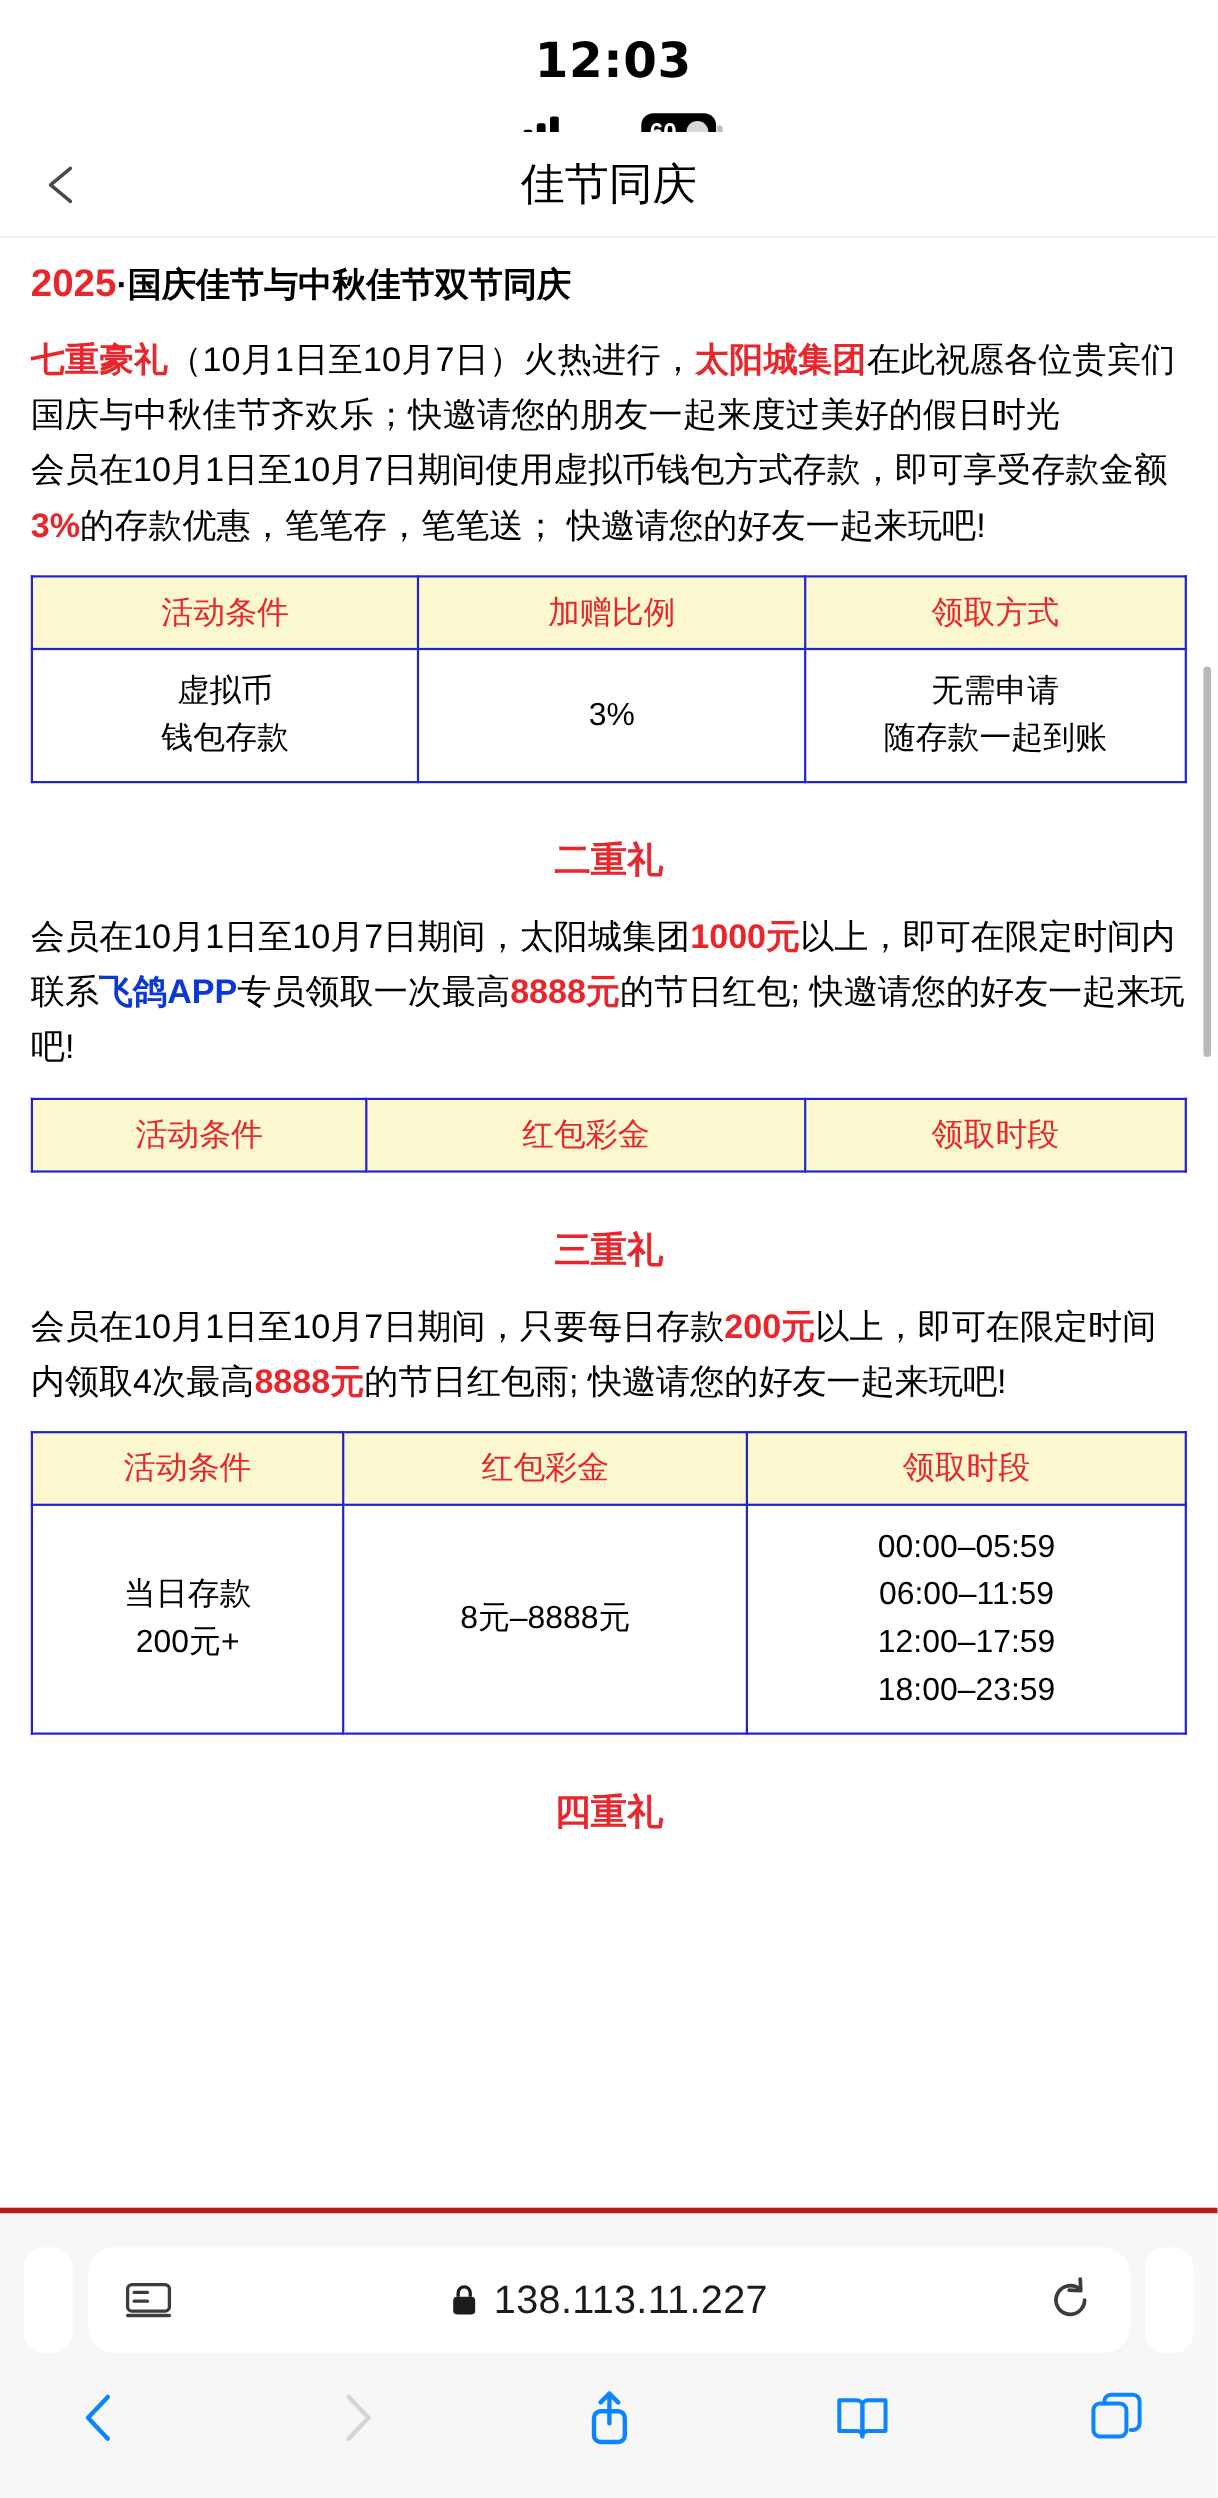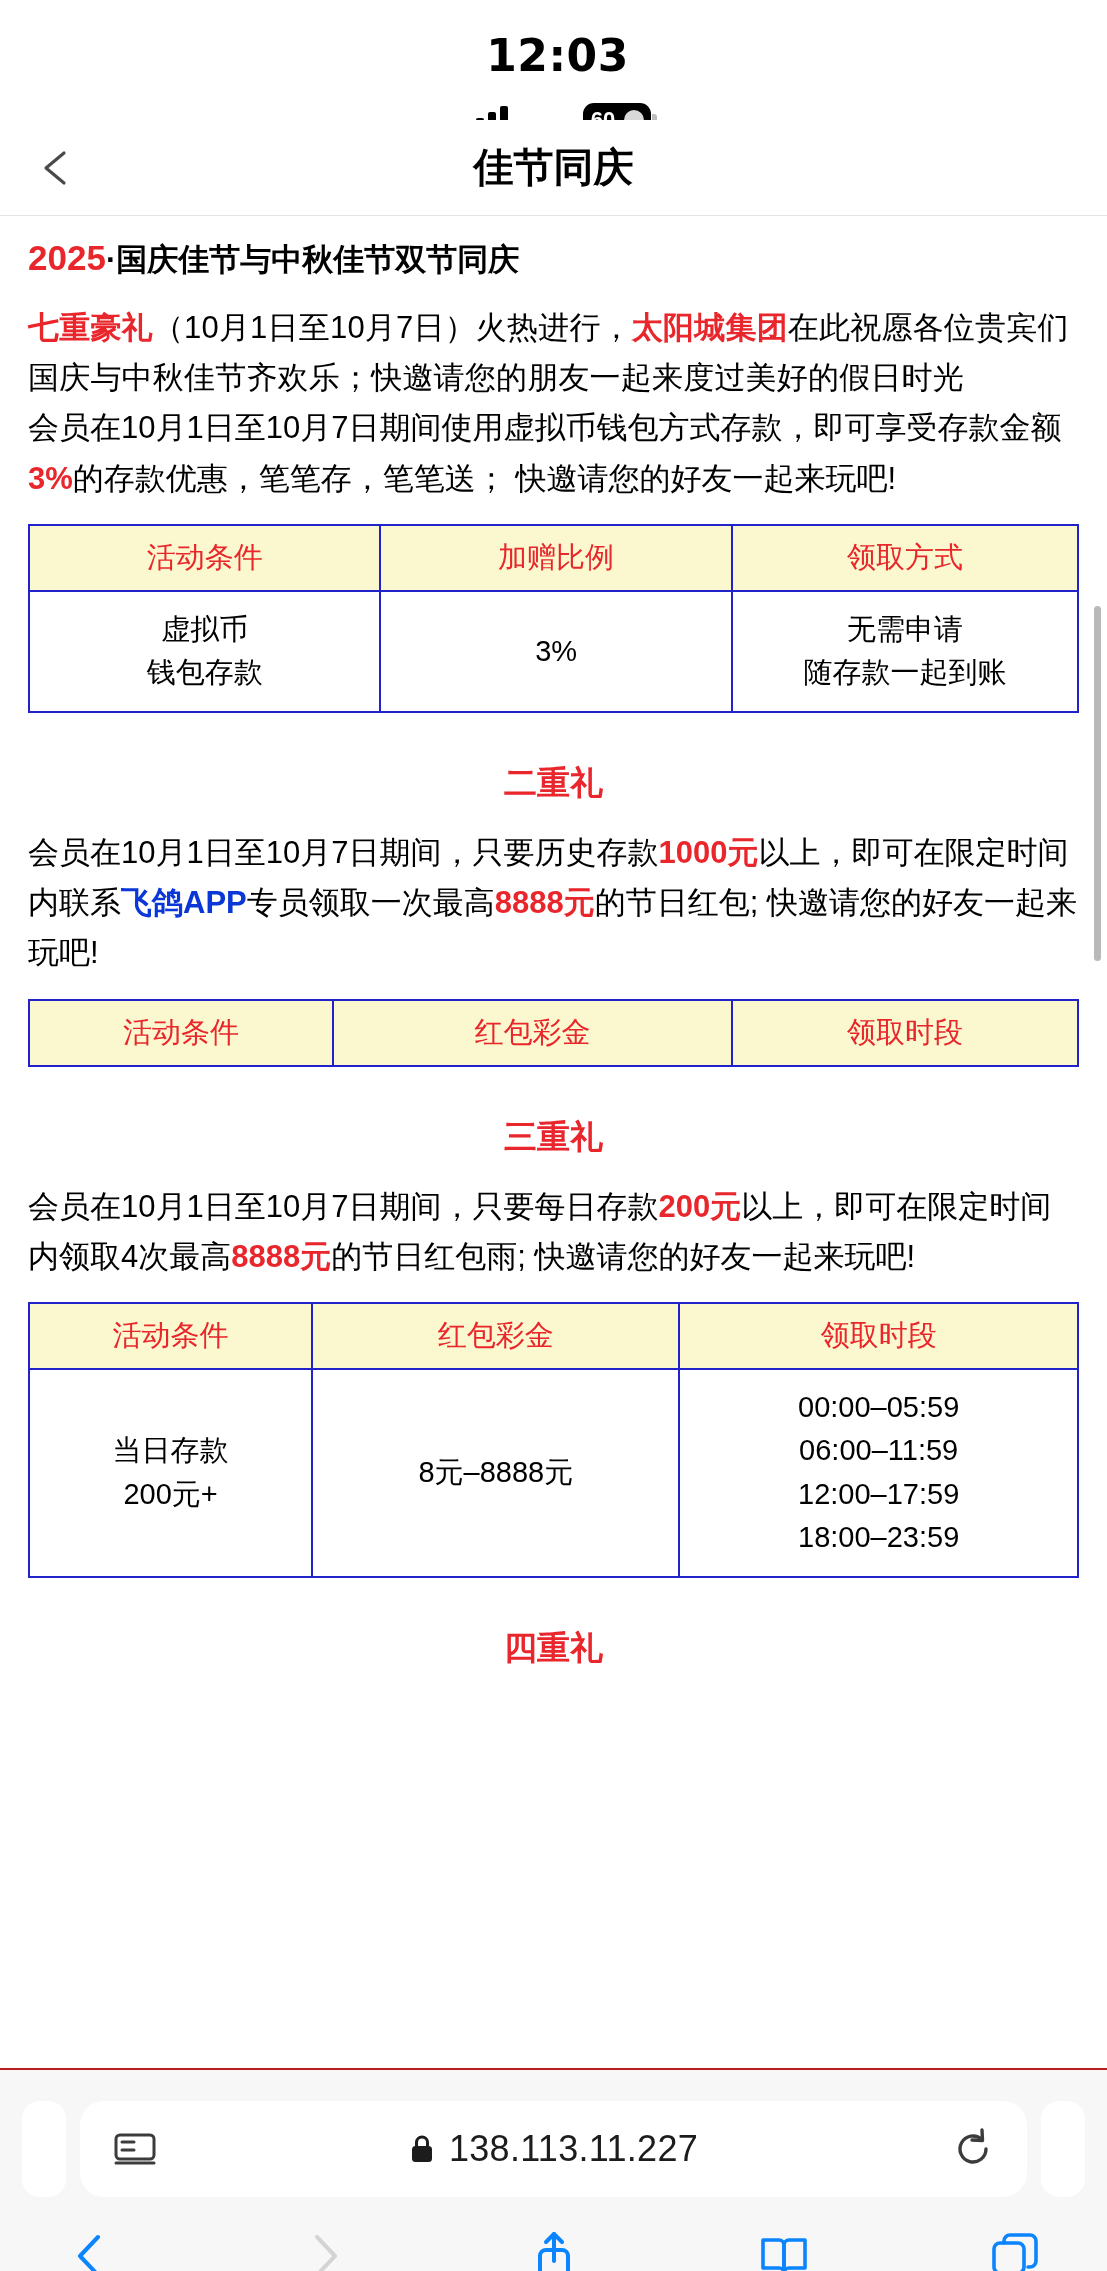--- a/index.html
+++ b/index.html
@@ -69,21 +69,21 @@
   .nav-back {
     position: absolute; left: 34px; top: 50%;
     transform: translateY(-50%);
     width: 46px; height: 46px;
   }
   .nav-back svg { display: block; }
   .nav-title {
     width: 100%;
     text-align: center;
     font-size: 40px;
-    font-weight: 700;
+    font-weight: 400;
     color: #000;
   }
 
   
   .content {
     position: relative;
     padding: 22px 28px 0 28px;
     color: #000;
   }
 
@@ -151,22 +151,22 @@
     height: 355px;
     border-radius: 4px;
     background: #b9b9b9;
   }
 
   
   .browser-bottom {
     position: absolute;
     left: 0; right: 0; bottom: 0;
     background: #f7f7f7;
-    border-top: 2px solid #b91c1c;
-    height: 203px;
+    border-top: 5px solid #b91c1c;
+    height: 264px;
   }
   .urlrow {
     display: flex;
     align-items: center;
     gap: 14px;
     padding: 22px 22px 0 22px;
     height: 136px;
   }
   .side-card {
     width: 44px; height: 96px;
@@ -262,21 +262,21 @@
 钱包存款</td>
       <td style="white-space:pre-line">3%</td>
       <td style="white-space:pre-line">无需申请
 随存款一起到账</td>
     </tr>
   </tbody>
     </table>
 
   <div class="section-title">二重礼</div>
   <div class="para">
-    <span>会员在10月1日至10月7日期间，只要历史存款</span><span class="red-b">1000元</span><span>以上，即可在限定时间内联系</span><span class="blue-b">飞鸽APP</span><span>专员领取一次最高</span><span class="red-b">8888元</span><span>的节日红包; 快邀请您的好友一起来玩吧!</span>
+    <span>会员在10月1日至10月7日期间，太阳城集团</span><span class="red-b">1000元</span><span>以上，即可在限定时间内联系</span><span class="blue-b">飞鸽APP</span><span>专员领取一次最高</span><span class="red-b">8888元</span><span>的节日红包; 快邀请您的好友一起来玩吧!</span>
   </div>
   <table class="gift">
     <tbody>
         <tr>
       <th style="width:29%">活动条件</th>
       <th style="width:38%">红包彩金</th>
       <th style="width:33%">领取时段</th>
     </tr>
   </tbody>
     </table>

